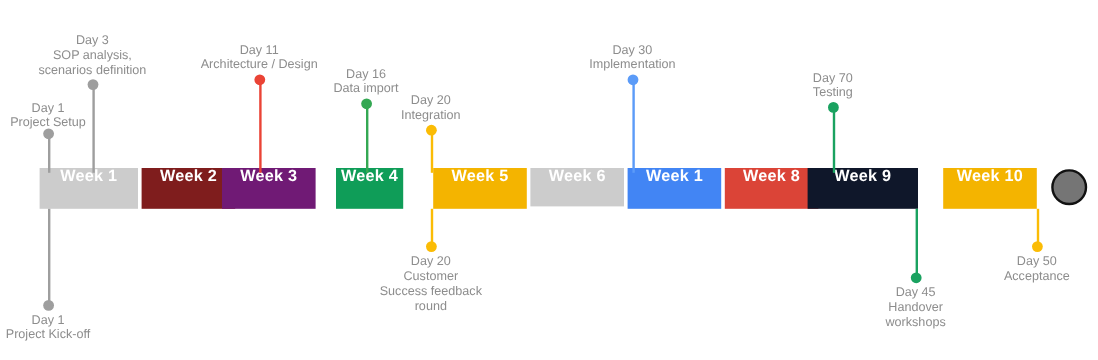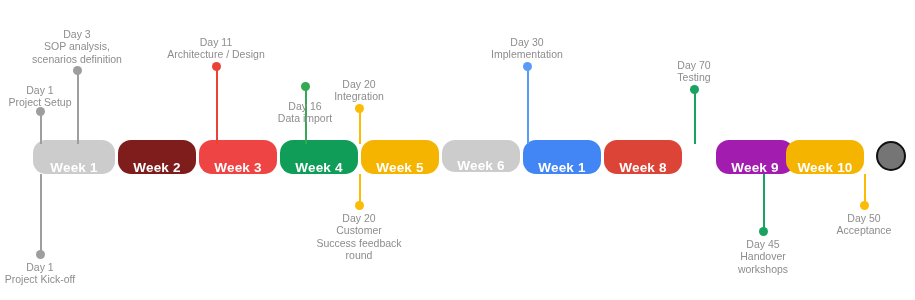--- a/index.html
+++ b/index.html
@@ -18,24 +18,23 @@
     height: 300px;
     background: #ffffff;
     overflow: hidden;
   }
 
   
   .week-bar {
     position: absolute;
     height: 34px;
     display: flex;
-    align-items: flex-end;
+    align-items: flex-start;
     justify-content: center;
     box-sizing: border-box;
-    border-radius: 13px;
   }
   .week-bar-label {
     font-size: 13.5px;
     font-weight: bold;
     color: #ffffff;
     letter-spacing: 0.2px;
     white-space: nowrap;
     line-height: 1;
   }
 
@@ -85,39 +84,39 @@
 
 <div id="timeline-canvas">
 
   <div id="week-bars-layer">
       <div class="week-bar" style="left: 33px; top: 140px; width: 82px; height: 34px; background: rgb(204, 204, 204);">
         <span class="week-bar-label">Week 1</span>
       </div>
       <div class="week-bar" style="left: 118px; top: 140px; width: 78px; height: 34px; background: #7f1d1d;">
         <span class="week-bar-label">Week 2</span>
       </div>
-      <div class="week-bar" style="left: 199px; top: 140px; width: 78px; height: 34px; background: #ef4444;">
+      <div class="week-bar" style="left: 185px; top: 140px; width: 78px; height: 34px; background: #701a75;">
         <span class="week-bar-label">Week 3</span>
       </div>
-      <div class="week-bar" style="left: 280px; top: 140px; width: 78px; height: 34px; background: rgb(15, 157, 88);">
+      <div class="week-bar" style="left: 280px; top: 140px; width: 56px; height: 34px; background: rgb(15, 157, 88);">
         <span class="week-bar-label">Week 4</span>
       </div>
       <div class="week-bar" style="left: 361px; top: 140px; width: 78px; height: 34px; background: rgb(244, 180, 0);">
         <span class="week-bar-label">Week 5</span>
       </div>
       <div class="week-bar" style="left: 442px; top: 140px; width: 78px; height: 32px; background: rgb(204, 204, 204);">
         <span class="week-bar-label">Week 6</span>
       </div>
       <div class="week-bar" style="left: 523px; top: 140px; width: 78px; height: 34px; background: rgb(66, 133, 244);">
         <span class="week-bar-label">Week 1</span>
       </div>
       <div class="week-bar" style="left: 604px; top: 140px; width: 78px; height: 34px; background: rgb(219, 68, 55);">
         <span class="week-bar-label">Week 8</span>
       </div>
-      <div class="week-bar" style="left: 716px; top: 140px; width: 78px; height: 34px; background: #a21caf;">
+      <div class="week-bar" style="left: 673px; top: 140px; width: 92px; height: 34px; background: #0f172a;">
         <span class="week-bar-label">Week 9</span>
       </div>
       <div class="week-bar" style="left: 786px; top: 140px; width: 78px; height: 34px; background: rgb(244, 180, 0);">
         <span class="week-bar-label">Week 10</span>
       </div>
     </div>
 
   <div id="milestones-above-layer">
       <div class="milestone" style="left: 40px; top: 0px;">
         <div class="milestone-stem" style="background: rgb(158, 158, 158); height: 29px; top: 115px;"></div>
@@ -134,21 +133,21 @@
       </div>
       <div class="milestone" style="left: 216px; top: 0px;">
         <div class="milestone-stem" style="background: rgb(234, 67, 53); height: 74px; top: 70px;"></div>
         <div class="milestone-dot" style="background: rgb(234, 67, 53); top: 62px;"></div>
         <div class="milestone-label above" style="top: 36px;">Day 11
 Architecture / Design</div>
       </div>
       <div class="milestone" style="left: 305px; top: 0px;">
         <div class="milestone-stem" style="background: rgb(52, 168, 83); height: 54px; top: 90px;"></div>
         <div class="milestone-dot" style="background: rgb(52, 168, 83); top: 82px;"></div>
-        <div class="milestone-label above" style="top: 56px; margin-top: 44px;">Day 16
+        <div class="milestone-label above" style="top: 56px;">Day 16
 Data import</div>
       </div>
       <div class="milestone" style="left: 359px; top: 0px;">
         <div class="milestone-stem" style="background: rgb(251, 188, 5); height: 32px; top: 112px;"></div>
         <div class="milestone-dot" style="background: rgb(251, 188, 5); top: 104px;"></div>
         <div class="milestone-label above" style="top: 78px;">Day 20
 Integration</div>
       </div>
       <div class="milestone" style="left: 527px; top: 0px;">
         <div class="milestone-stem" style="background: rgb(91, 155, 248); height: 74px; top: 70px;"></div>

